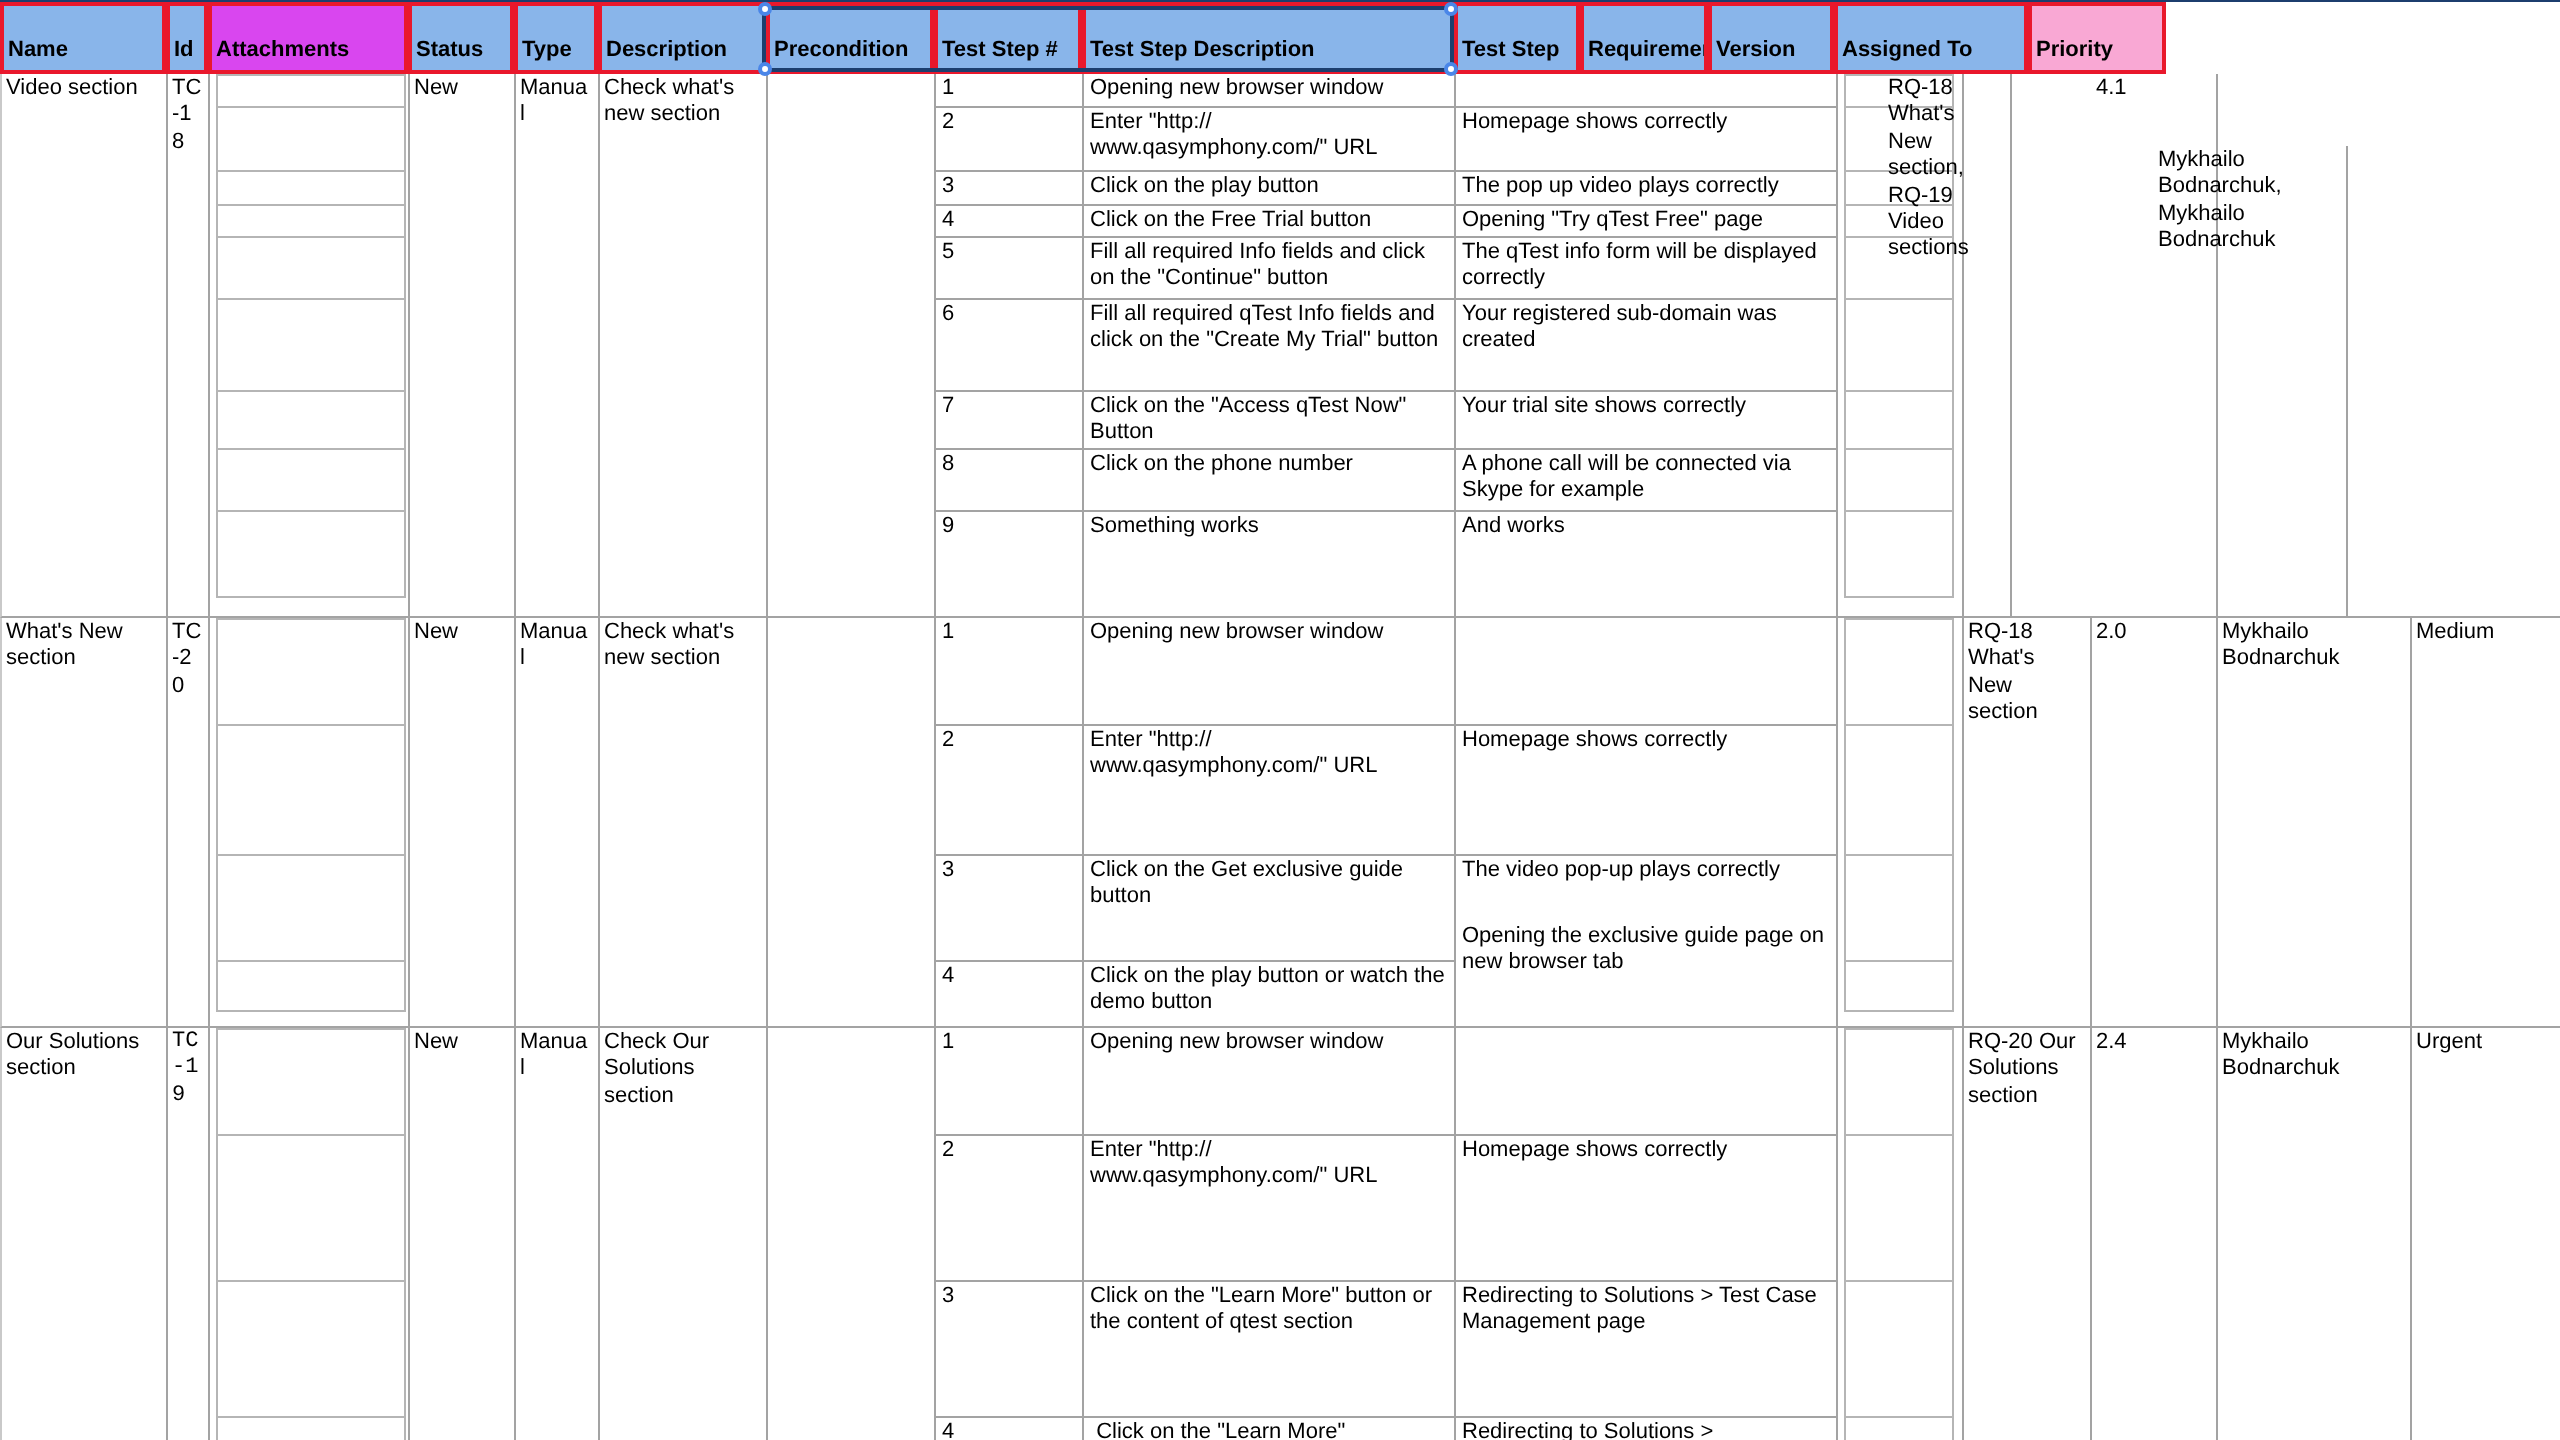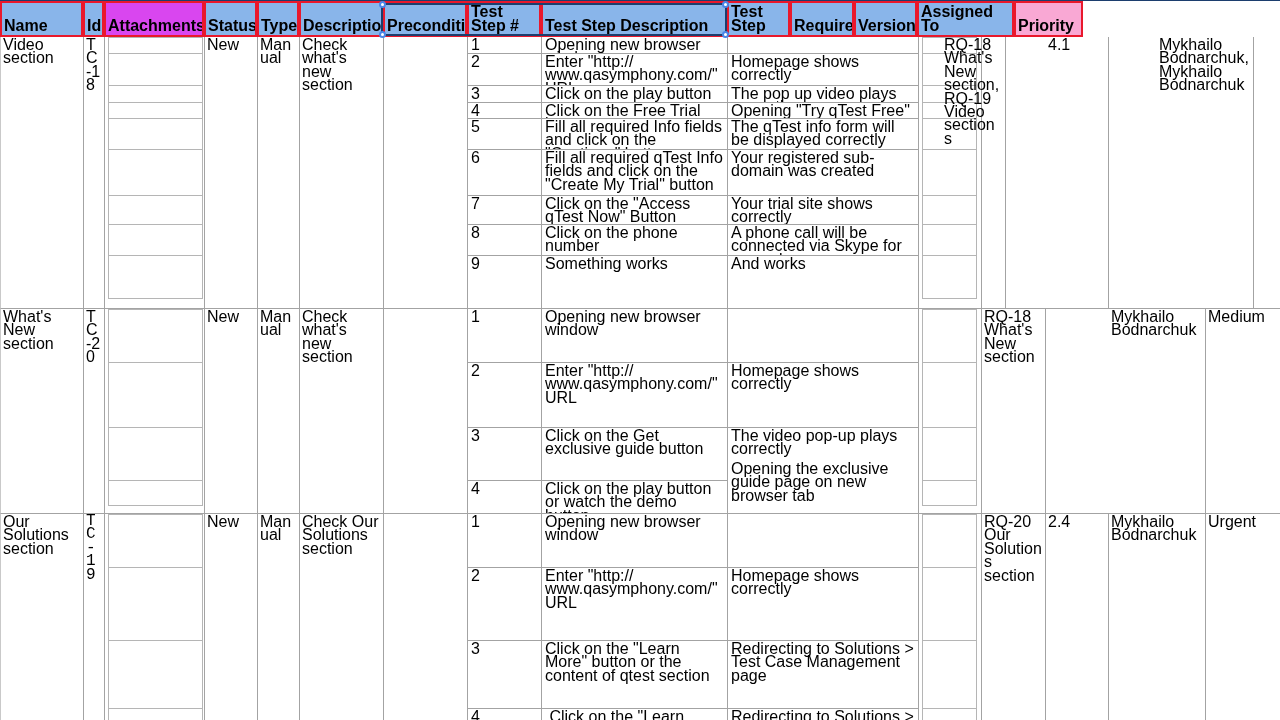--- a/index.html
+++ b/index.html
@@ -1,17 +1,17 @@
 <!DOCTYPE html>
 <html><head>
 <meta charset="utf-8">
 <style>
   html,body{margin:0;padding:0;background:#fff;}
   #screen{position:relative;width:1280px;height:720px;overflow:hidden;background:#fff;
-          font-family:"Liberation Sans",sans-serif;font-size:16px;line-height:13.4px;color:#000;}
+          font-family:"Liberation Sans",sans-serif;font-size:11px;line-height:13.4px;color:#000;}
 
   
   .header{position:relative;height:37px;border-top:1px solid #1c3e6e;box-sizing:border-box;}
   .hcells{display:flex;height:36px;}
   .hcell{box-sizing:border-box;height:36px;border:2px solid #e9182c;background:#89b5ea;
          font-weight:bold;display:flex;align-items:flex-end;padding:0 2px 3px 2px;
          overflow:hidden;white-space:normal;overflow-wrap:break-word;word-wrap:break-word;}
   .sel-rect{position:absolute;left:381px;top:2px;width:346px;height:33px;
             border:2px solid #1c3e6e;box-sizing:border-box;z-index:5;}
   .handle{position:absolute;width:7px;height:7px;border-radius:50%;background:#fff;
@@ -67,36 +67,37 @@
         <div class="cell" style="left: 204px; width: 53px;">New</div>
         <div class="cell" style="left: 257px; width: 42px;">Manual</div>
         <div class="cell" style="left: 299px; width: 84px;">Check what's new section</div>
         <div class="cell" style="left: 383px; width: 84px;"></div>
         <div class="cell nopad" style="left: 467px; width: 74px;"><div class="steprow" style="height: 17px;">1</div><div class="steprow" style="height: 32px;">2</div><div class="steprow" style="height: 17px;">3</div><div class="steprow" style="height: 16px;">4</div><div class="steprow" style="height: 31px;">5</div><div class="steprow" style="height: 46px;">6</div><div class="steprow" style="height: 29px;">7</div><div class="steprow" style="height: 31px;">8</div><div class="steprow last" style="height: 53px;">9</div></div>
         <div class="cell nopad" style="left: 541px; width: 186px;"><div class="steprow" style="height: 17px;">Opening new browser window</div><div class="steprow" style="height: 32px;">Enter "http://​www.qasymphony.com/" URL</div><div class="steprow" style="height: 17px;">Click on the play button</div><div class="steprow" style="height: 16px;">Click on the Free Trial button</div><div class="steprow" style="height: 31px;">Fill all required Info fields and click on the "Continue" button</div><div class="steprow" style="height: 46px;">Fill all required qTest Info fields and click on the "Create My Trial" button</div><div class="steprow" style="height: 29px;">Click on the "Access qTest Now" Button</div><div class="steprow" style="height: 31px;">Click on the phone number</div><div class="steprow last" style="height: 53px;">Something works</div></div>
         <div class="cell nopad" style="left: 727px; width: 191px;"><div class="steprow" style="height: 17px;"></div><div class="steprow" style="height: 32px;">Homepage shows correctly</div><div class="steprow" style="height: 17px;">The pop up video plays correctly</div><div class="steprow" style="height: 16px;">Opening "Try qTest Free" page</div><div class="steprow" style="height: 31px;">The qTest info form will be displayed correctly</div><div class="steprow" style="height: 46px;">Your registered sub-domain was created</div><div class="steprow" style="height: 29px;">Your trial site shows correctly</div><div class="steprow" style="height: 31px;">A phone call will be connected via Skype for example</div><div class="steprow last" style="height: 53px;">And works</div></div>
         <div class="cell nopad" style="left: 918px; width: 63px;"><div class="subbox" style="left: 3px; width: 55px; top: 0px; height: 17px;"></div><div class="subbox" style="left: 3px; width: 55px; top: 17px; height: 32px; border-top: none;"></div><div class="subbox" style="left: 3px; width: 55px; top: 49px; height: 17px; border-top: none;"></div><div class="subbox" style="left: 3px; width: 55px; top: 66px; height: 16px; border-top: none;"></div><div class="subbox" style="left: 3px; width: 55px; top: 82px; height: 31px; border-top: none;"></div><div class="subbox" style="left: 3px; width: 55px; top: 113px; height: 46px; border-top: none;"></div><div class="subbox" style="left: 3px; width: 55px; top: 159px; height: 29px; border-top: none;"></div><div class="subbox" style="left: 3px; width: 55px; top: 188px; height: 31px; border-top: none;"></div><div class="subbox" style="left: 3px; width: 55px; top: 219px; height: 43px; border-top: none;"></div></div>
         <div class="cell" style="left: 941px; width: 64px;">RQ-18 What's New section, RQ-19 Video sections</div>
         <div class="cell" style="left: 1045px; width: 63px;">4.1</div>
-        <div class="cell" style="left: 1156px; width: 97px;">Mykhailo Bodnarchuk, Mykhailo Bodnarchuk</div>
+        <div class="cell" style="left: 1076px; width: 97px; margin-top: 36px;">Mykhailo Bodnarchuk, Mykhailo Bodnarchuk</div>
         <div class="cell" style="left: 1205px; width: 75px;"></div>
       </div>
       <div class="section" style="height: 205px;">
         <div class="cell" style="left: 0px; width: 83px;">What's New section</div>
         <div class="cell" style="left: 83px; width: 21px;">TC-20</div>
         <div class="cell nopad" style="left: 104px; width: 100px;"><div class="subbox" style="left: 3px; width: 95px; top: 0px; height: 54px;"></div><div class="subbox" style="left: 3px; width: 95px; top: 54px; height: 65px; border-top: none;"></div><div class="subbox" style="left: 3px; width: 95px; top: 119px; height: 53px; border-top: none;"></div><div class="subbox" style="left: 3px; width: 95px; top: 172px; height: 25px; border-top: none;"></div></div>
         <div class="cell" style="left: 204px; width: 53px;">New</div>
         <div class="cell" style="left: 257px; width: 42px;">Manual</div>
         <div class="cell" style="left: 299px; width: 84px;">Check what's new section</div>
         <div class="cell" style="left: 383px; width: 84px;"></div>
         <div class="cell nopad" style="left: 467px; width: 74px;"><div class="steprow" style="height: 54px;">1</div><div class="steprow" style="height: 65px;">2</div><div class="steprow" style="height: 53px;">3</div><div class="steprow last" style="height: 33px;">4</div></div>
         <div class="cell nopad" style="left: 541px; width: 186px;"><div class="steprow" style="height: 54px;">Opening new browser window</div><div class="steprow" style="height: 65px;">Enter "http://​www.qasymphony.com/" URL</div><div class="steprow" style="height: 53px;">Click on the Get exclusive guide button</div><div class="steprow last" style="height: 33px;">Click on the play button or watch the demo button</div></div>
         <div class="cell nopad" style="left: 727px; width: 191px;"><div class="steprow" style="height: 54px;"></div><div class="steprow" style="height: 65px;">Homepage shows correctly</div><div class="steprow last" style="height: 33px;">The video pop-up plays correctly</div><div class="steprow" style="height: 53px;">Opening the exclusive guide page on new browser tab</div></div>
         <div class="cell nopad" style="left: 918px; width: 63px;"><div class="subbox" style="left: 3px; width: 55px; top: 0px; height: 54px;"></div><div class="subbox" style="left: 3px; width: 55px; top: 54px; height: 65px; border-top: none;"></div><div class="subbox" style="left: 3px; width: 55px; top: 119px; height: 53px; border-top: none;"></div><div class="subbox" style="left: 3px; width: 55px; top: 172px; height: 25px; border-top: none;"></div></div>
         <div class="cell" style="left: 981px; width: 64px;">RQ-18 What's New section</div>
+        <div class="cell" style="left: 1045px; width: 63px;">2.0</div>
         <div class="cell" style="left: 1108px; width: 97px;">Mykhailo Bodnarchuk</div>
         <div class="cell" style="left: 1205px; width: 75px;">Medium</div>
       </div>
       <div class="section" style="height: 207px;">
         <div class="cell" style="left: 0px; width: 83px;">Our Solutions section</div>
         <div class="cell" style="left: 83px; width: 21px; font-family: Liberation Mono, monospace;">TC-19</div>
         <div class="cell nopad" style="left: 104px; width: 100px;"><div class="subbox" style="left: 3px; width: 95px; top: 0px; height: 54px;"></div><div class="subbox" style="left: 3px; width: 95px; top: 54px; height: 73px; border-top: none;"></div><div class="subbox" style="left: 3px; width: 95px; top: 127px; height: 68px; border-top: none;"></div><div class="subbox" style="left: 3px; width: 95px; top: 195px; height: 12px; border-top: none;"></div></div>
         <div class="cell" style="left: 204px; width: 53px;">New</div>
         <div class="cell" style="left: 257px; width: 42px;">Manual</div>
         <div class="cell" style="left: 299px; width: 84px;">Check Our Solutions section</div>

